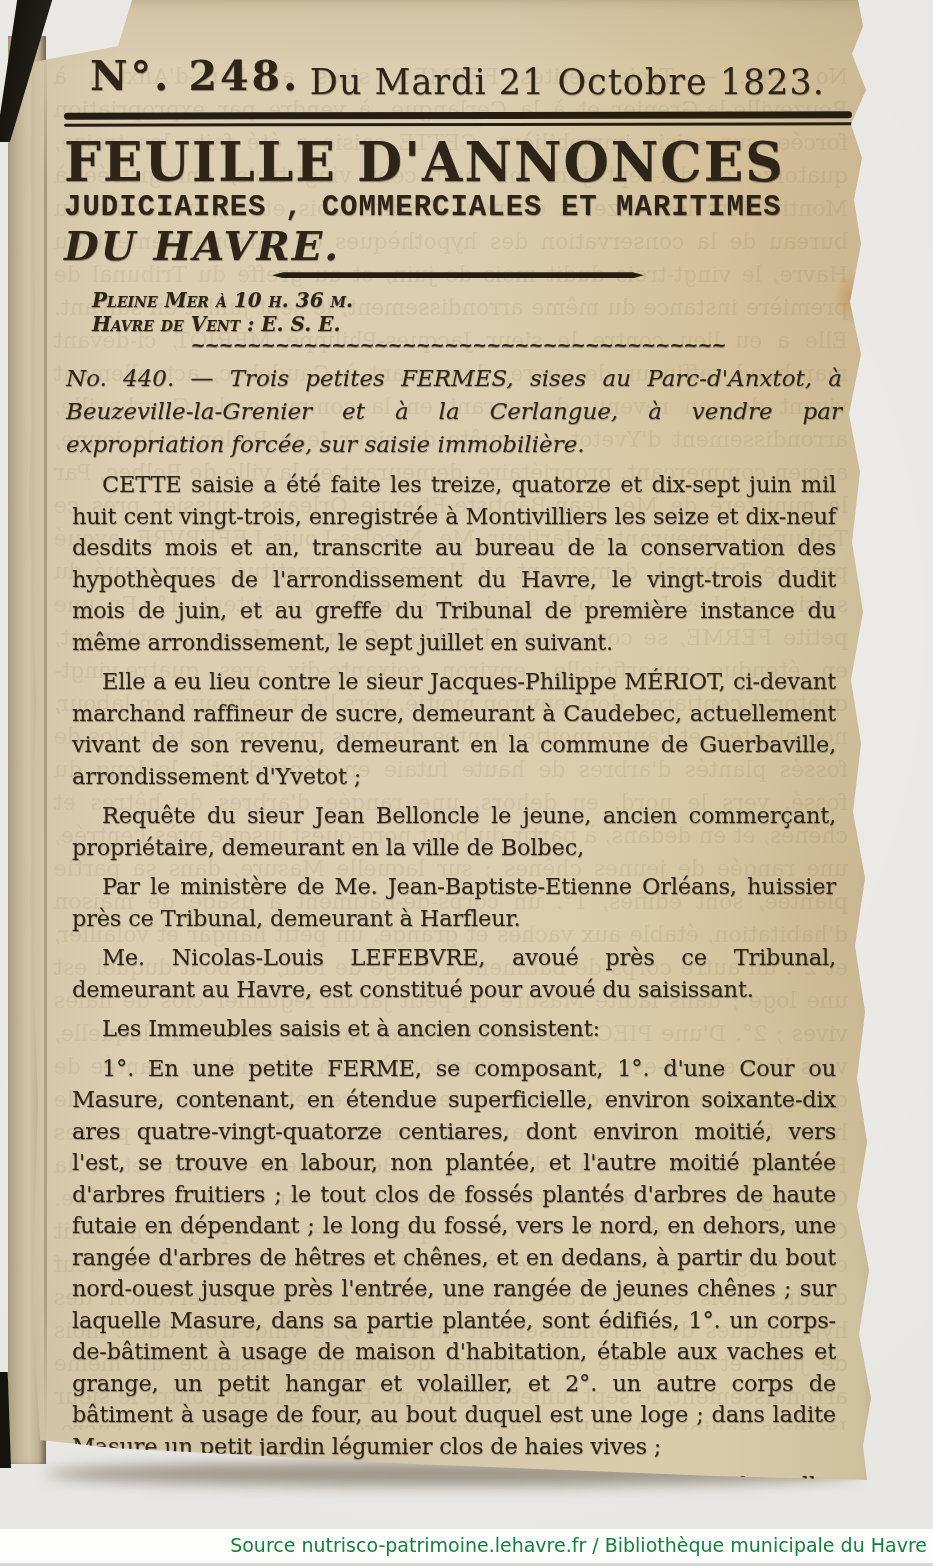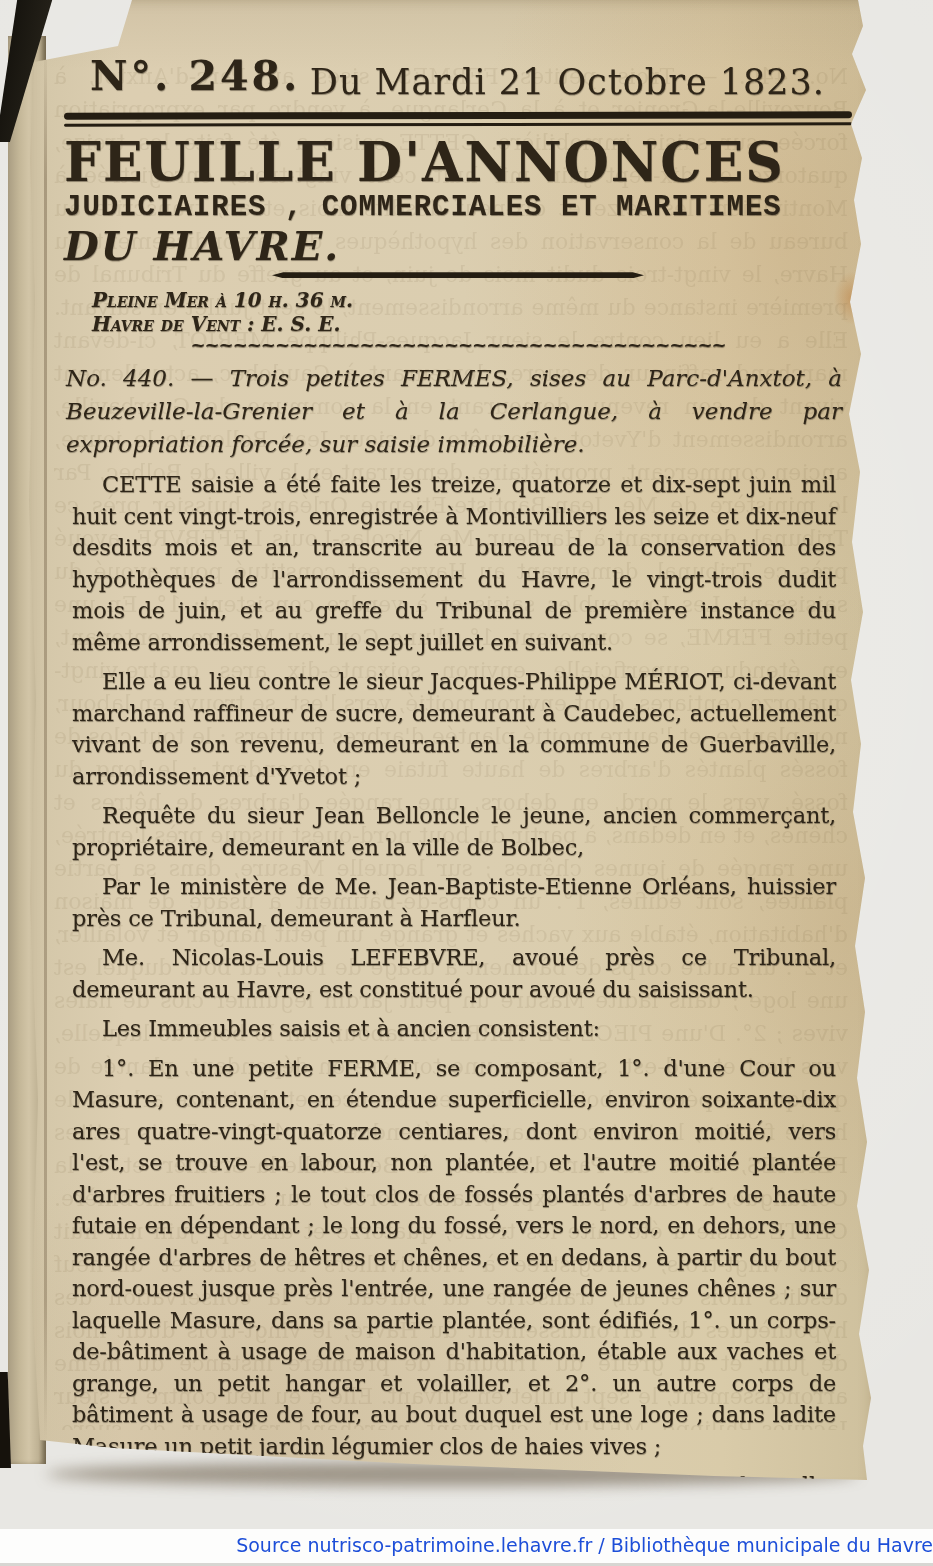--- a/index.html
+++ b/index.html
@@ -64,22 +64,22 @@
             margin-top:2px;overflow:hidden;height:16px;}
   .section-heading{text-align:center;font-size:27px;letter-spacing:9px;margin-top:8px;line-height:30px;}
   .lead{font-style:italic;font-size:23px;line-height:33px;text-align:justify;margin:8px 0 0 0;
         padding:0 10px 0 2px;}
   .paras{margin-top:4px;padding-right:8px;}
   .paras p{font-size:22.5px;line-height:31.5px;letter-spacing:-.2px;text-align:justify;
            text-indent:30px;margin:8px;}
   
   .caption-bar{position:absolute;left:0;right:0;bottom:0;height:37px;background:#fdfdfc;z-index:5;
                border-bottom:3px solid #d7d6d2;box-sizing:border-box;}
-  .caption-bar .src{font-family:"DejaVu Sans", sans-serif;font-size:19px;color:#1d4ed8;
-                    text-align:right;line-height:33px;}
+  .caption-bar .src{font-family:"DejaVu Sans", sans-serif;font-size:19px;color:#15803d;
+                    text-align:right;line-height:33px;padding-right:6px;}
 </style>
 </head>
 <body>
 
 <div class="page">
 
   <div class="gutter"></div>
   <div class="spine-top"></div>
   <div class="spine-bottom"></div>
   <div class="paper-shadow"></div>

